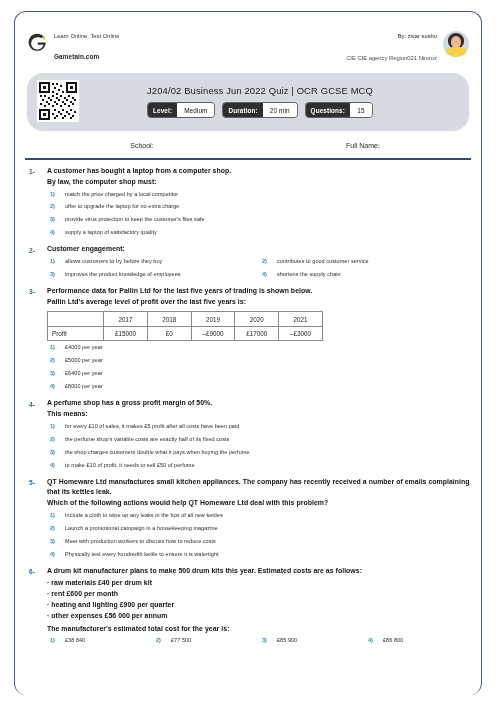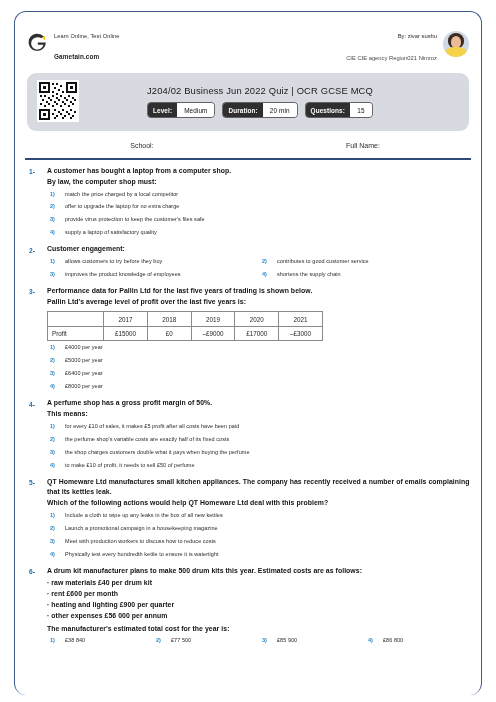--- a/index.html
+++ b/index.html
@@ -67,21 +67,21 @@
   }
   .avatar .body {
     position: absolute; left: 2px; bottom: -3px; width: 22px; height: 13px;
     background: #f5d24a; border-radius: 42% 42% 6px 6px;
   }
 
   
   .banner {
     margin: 2px 12px 0 12px;
     background: #d7dae0;
-    border-radius: 9px;
+    border-radius: 16px;
     padding: 7px 10px 9px 10px;
     display: flex;
     align-items: center;
     gap: 10px;
     min-height: 56px;
   }
   .qr {
     width: 42px; height: 42px;
     flex: 0 0 42px;
     background: #ffffff;

